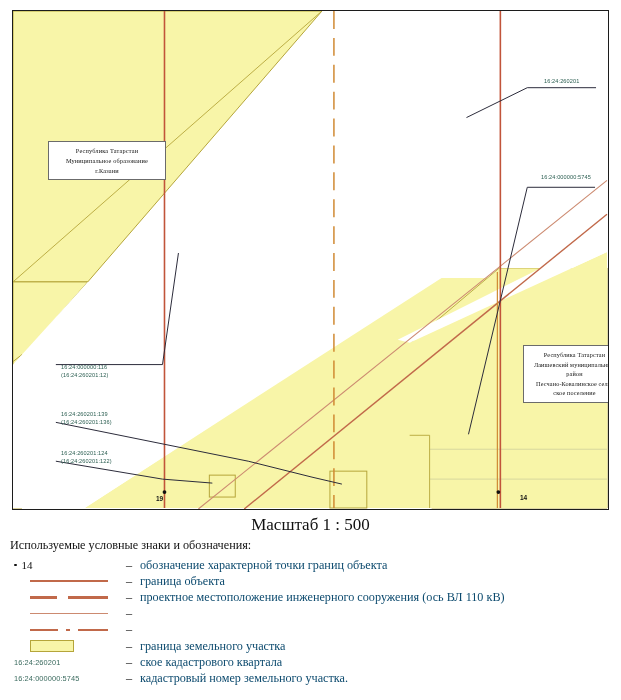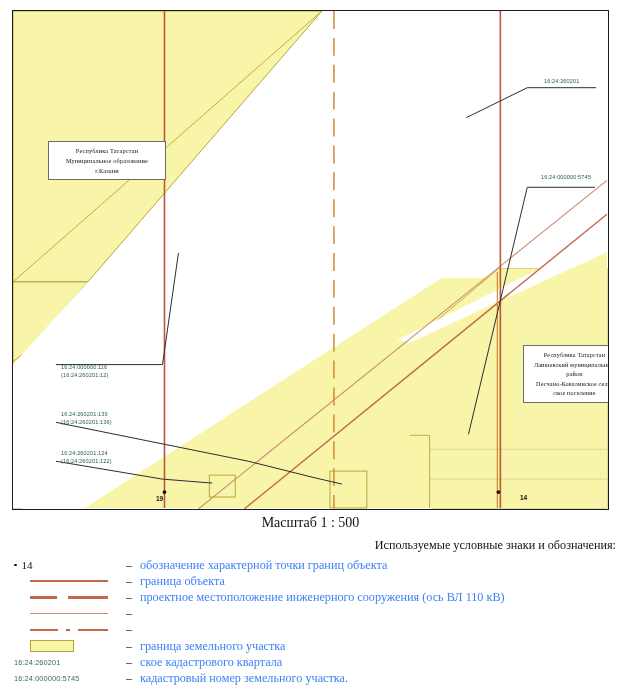--- a/index.html
+++ b/index.html
@@ -73,37 +73,36 @@
   }
   #pt-19 { left: 143px; top: 484px; }
   #pt-14 { left: 507px; top: 483px; }
 
   
   #scale-caption {
     position: absolute;
     left: 0; top: 515px; width: 621px;
     text-align: center;
     font-family: "Liberation Serif", serif;
-    font-size: 14px;
+    font-size: 17px;
     color: #111;
   }
 
   
   #legend {
     position: absolute;
     left: 8px; top: 538px;
     width: 608px;
   }
   #legend-title {
     font-family: "Liberation Serif", serif;
     font-size: 12.2px;
     color: #111;
     margin-bottom: 4px;
     padding-left: 2px;
-    text-align: right;
   }
   .legend-row {
     display: flex;
     align-items: center;
     height: 16.2px;
   }
   .legend-sym {
     width: 118px;
     flex: 0 0 118px;
     height: 16px;
@@ -115,21 +114,21 @@
     width: 14px;
     flex: 0 0 14px;
     font-family: "Liberation Serif", serif;
     font-size: 12.2px;
     color: #111;
     text-align: left;
   }
   .legend-text {
     font-family: "Liberation Serif", serif;
     font-size: 12.2px;
-    color: #3b82f6;
+    color: #0c4a6e;
     white-space: nowrap;
   }
 
   
   .sym-point {
     display: flex; align-items: center;
     padding-left: 6px;
     font-family: "Liberation Serif", serif;
     font-size: 11px;
     color: #111;

